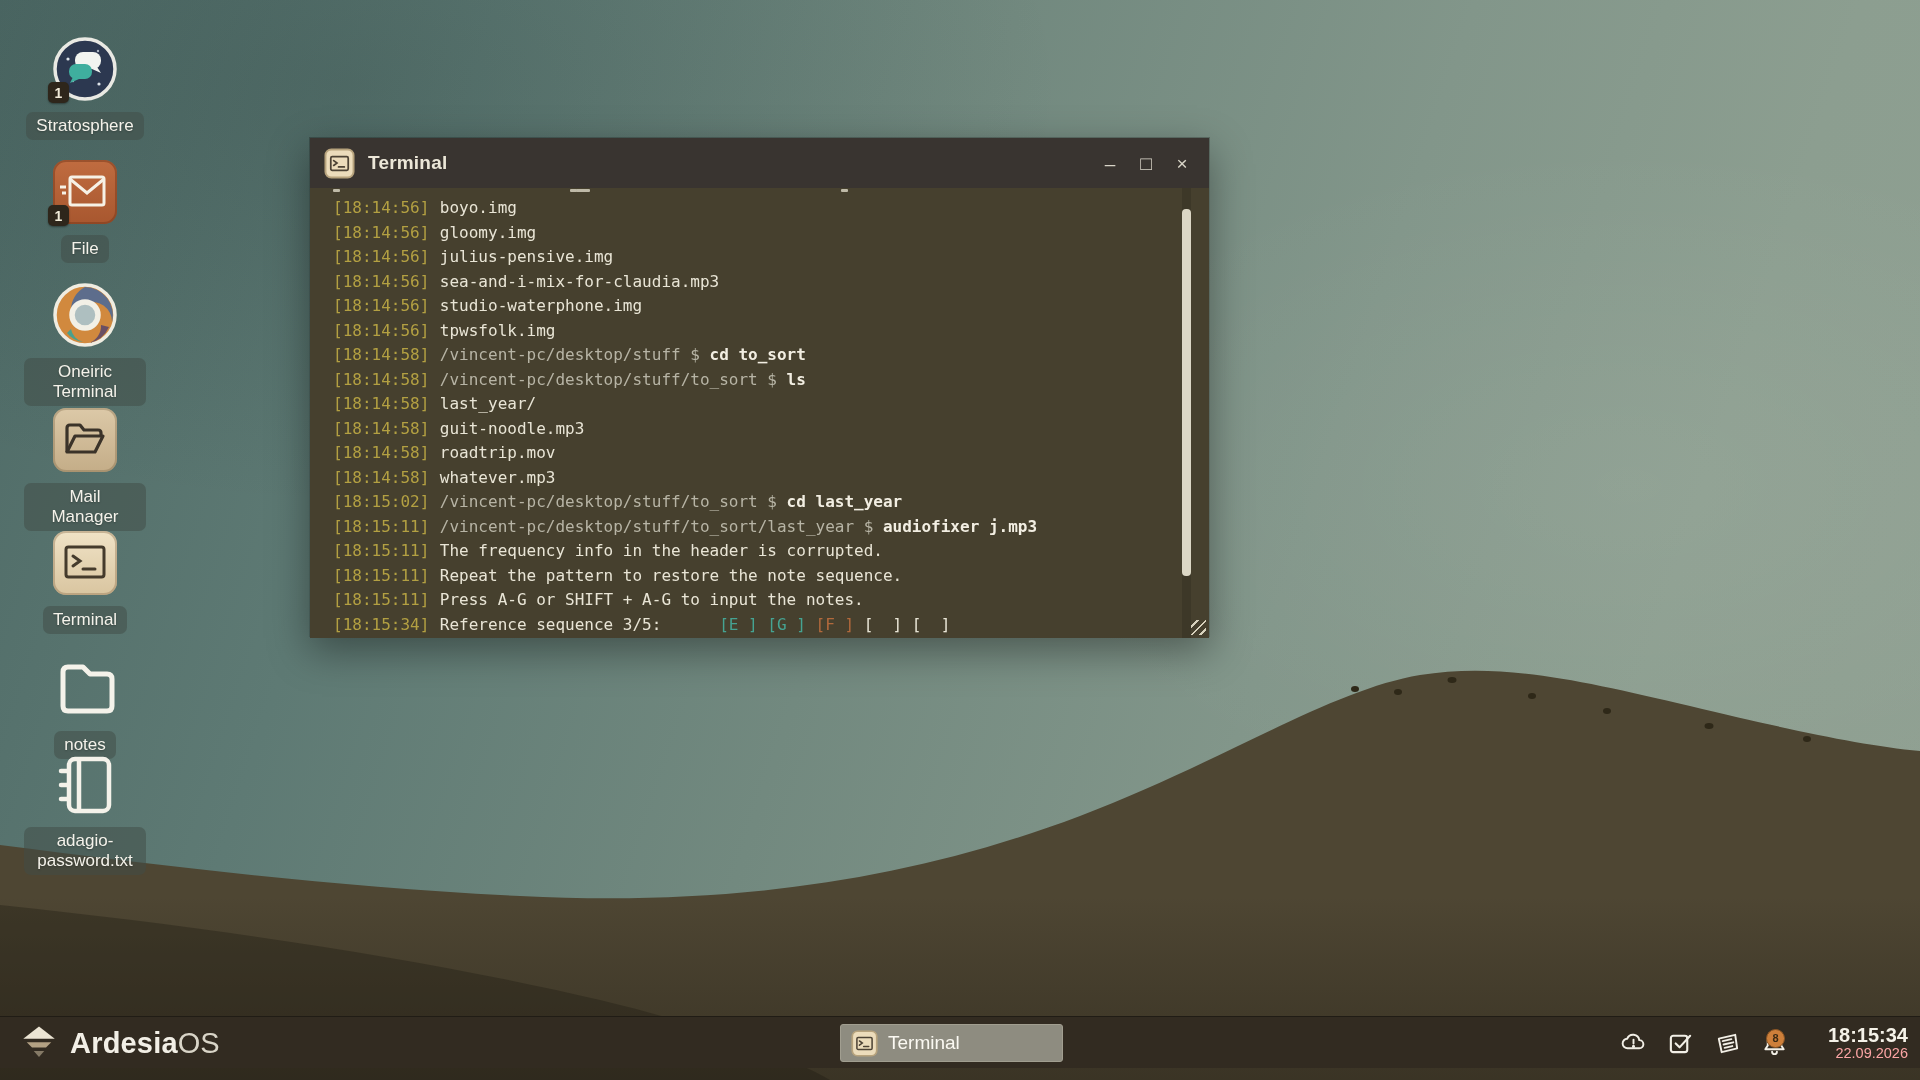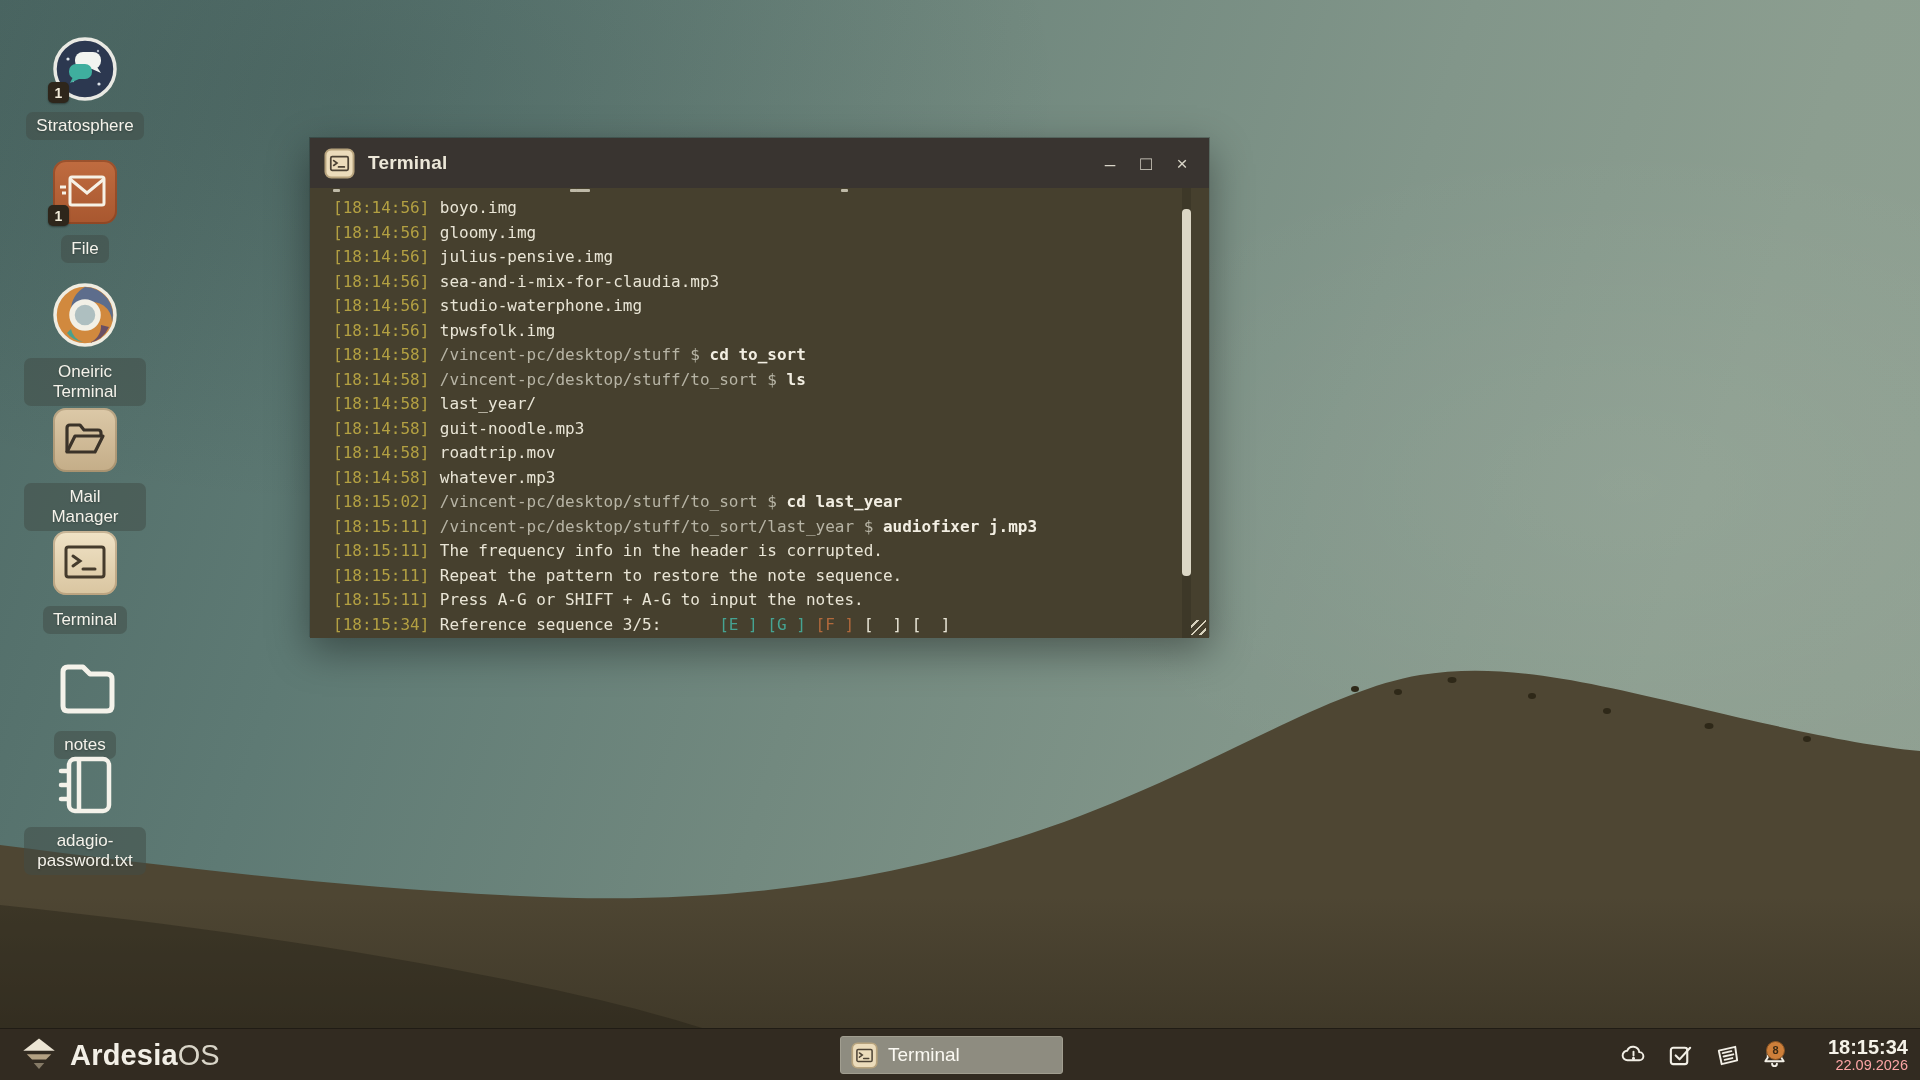--- a/index.html
+++ b/index.html
@@ -47,21 +47,21 @@
   .tl .f{color:#e9e5d6;}
   .tl .p{color:#b7b4a5;}
   .tl .c{color:#f2eee2;font-weight:bold;}
   .tl .tE{color:#45a392;}
   .tl .tO{color:#b2693c;}
   #scroll-track{position:absolute;top:0;right:18px;width:9px;height:100%;background:rgba(0,0,0,0.12);}
   #scroll-thumb{position:absolute;top:21px;right:18px;width:9px;height:367px;background:#dcd7c5;border-radius:4px;}
   #resize-grip{position:absolute;right:3px;bottom:3px;width:15px;height:15px;
     background:repeating-linear-gradient(135deg,transparent 0 4px,#d8d2bd 4px 6px);cursor:nwse-resize;}
   
-  #taskbar{position:absolute;left:0;right:0;bottom:0;height:52px;background:#322b21;
+  #taskbar{position:absolute;left:0;right:0;bottom:12px;height:52px;background:#322b21;
     border-top:1px solid rgba(0,0,0,0.35);box-sizing:border-box;}
   #tb-left{position:absolute;left:18px;top:0;height:52px;display:flex;align-items:center;gap:10px;}
   .os-bold{color:#f2efe6;font-weight:bold;font-size:29px;letter-spacing:0.2px;}
   .os-light{color:#d9d5c8;font-weight:300;font-size:29px;}
   #task-btn{position:absolute;left:840px;top:7px;width:223px;height:38px;background:#8e8c80;
     border:1px solid #a19e90;border-radius:3px;display:flex;align-items:center;gap:10px;
     padding:0 10px;box-sizing:border-box;cursor:default;}
   #task-btn .tlabel{color:#fbf9f2;font-size:19px;}
   #tb-right{position:absolute;right:12px;top:0;height:52px;display:flex;align-items:center;gap:20px;}
   .tray-ico{position:relative;width:27px;height:27px;display:flex;align-items:center;justify-content:center;}

